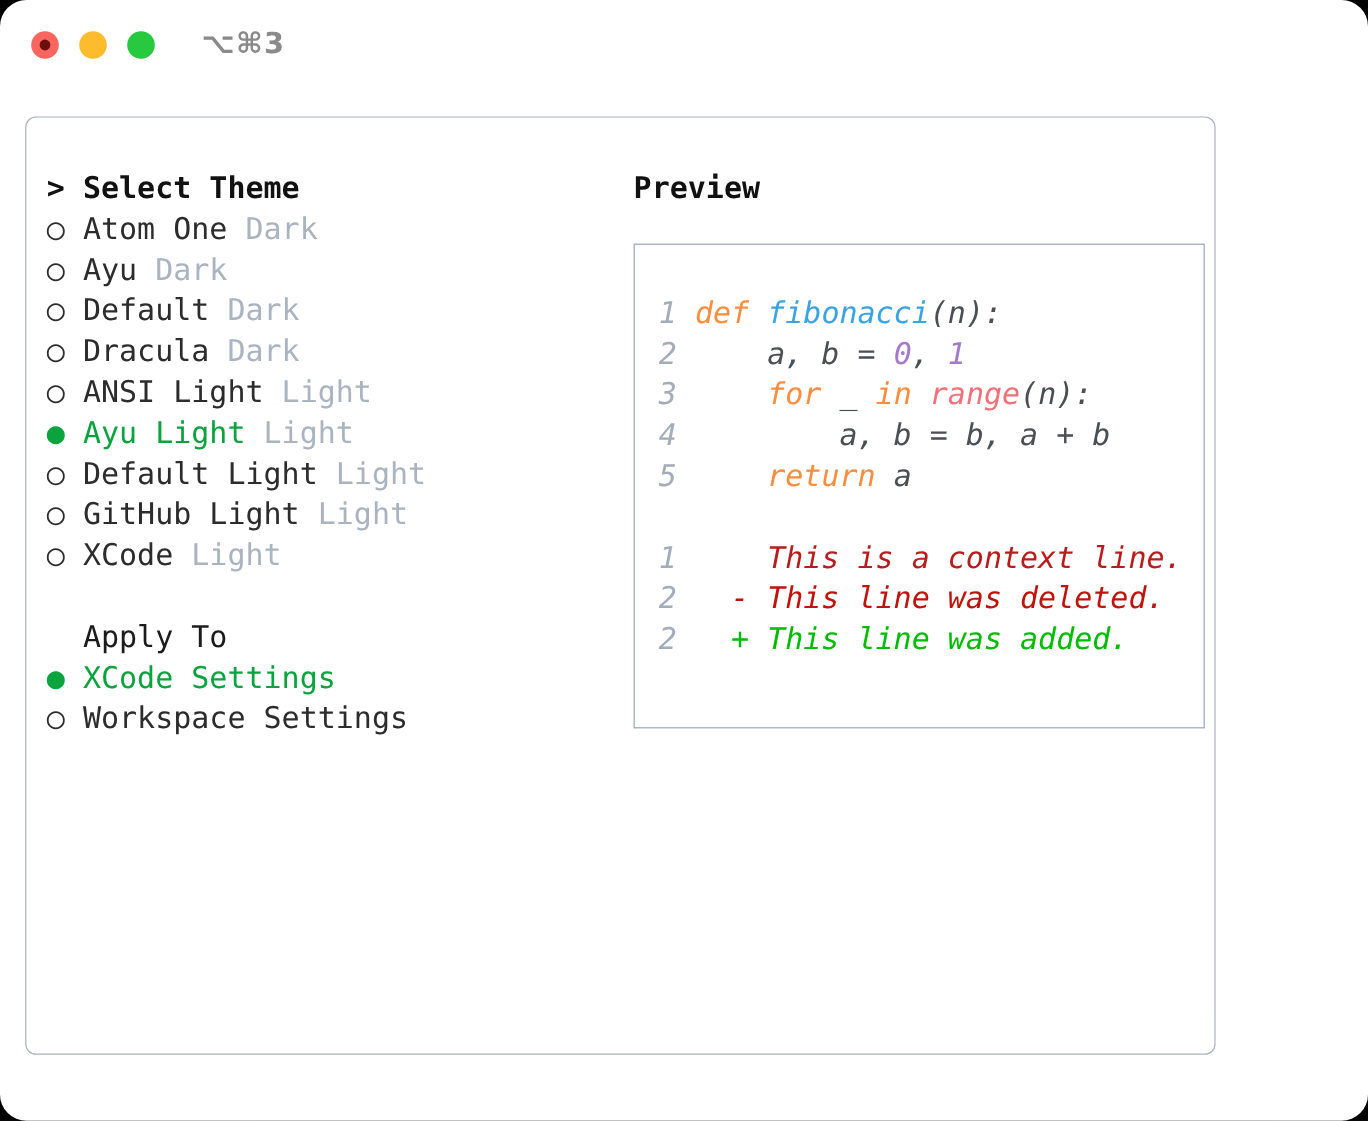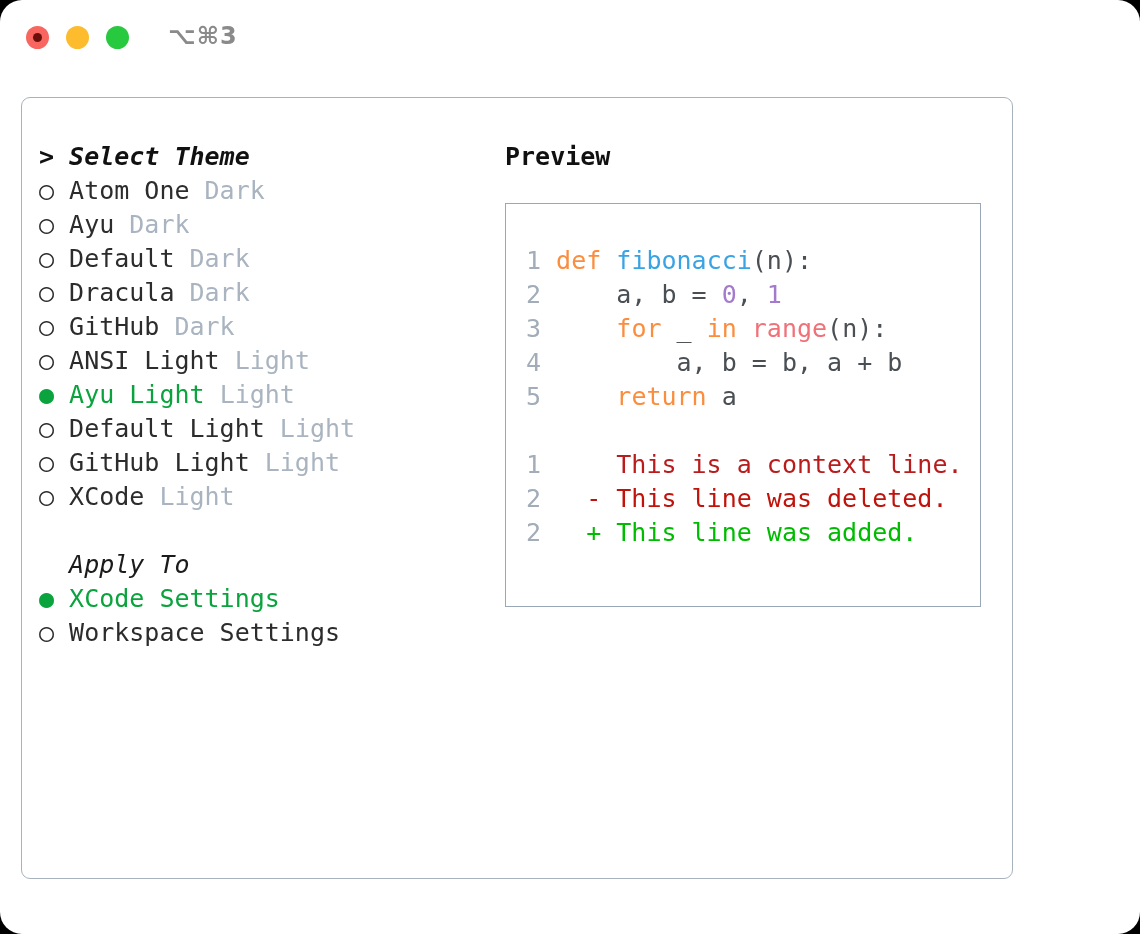--- a/index.html
+++ b/index.html
@@ -103,21 +103,20 @@
     width: 460px;
   }
 
   .section-head {
     font-size: 25px;
     font-weight: bold;
     color: #111111;
     white-space: pre;
     line-height: 34px;
     height: 34px;
-    font-style: italic;
   }
   .section-head.unfocused {
     font-weight: normal;
     color: #1b1b1b;
   }
 
   .opt-row {
     height: 34px;
     line-height: 34px;
     font-size: 25px;
@@ -139,40 +138,41 @@
     line-height: 34px;
     color: #a9b4c0;
     width: 420px;
     white-space: pre-wrap;
     word-break: break-word;
   }
 
   
   .right-col {
     position: absolute;
-    left: 483px;
+    left: 506px;
     top: 42px;
     width: 500px;
   }
   .preview-title {
     font-size: 25px;
     font-weight: bold;
     color: #111111;
     line-height: 34px;
     white-space: pre;
   }
   .preview-box {
     position: absolute;
     left: 0px;
     top: 63px;
     width: 476px;
     height: 404px;
     border: 1.6px solid #9aa7b4;
     box-sizing: border-box;
     background: #ffffff;
+    font-style: italic;
   }
   .code {
     position: absolute;
     left: 20px;
     top: 40px;
     font-size: 25px;
     line-height: 34px;
     white-space: pre;
   }
   .code .ln {
@@ -207,21 +207,20 @@
 
       <div class="left-col">
 
         <div class="section-head">&gt; Select Theme</div>
 
         <div id="theme-list">
             <div class="opt-row"><span class="bullet">○</span><span> Atom One </span><span class="tag">Dark</span></div>
             <div class="opt-row"><span class="bullet">○</span><span> Ayu </span><span class="tag">Dark</span></div>
             <div class="opt-row"><span class="bullet">○</span><span> Default </span><span class="tag">Dark</span></div>
             <div class="opt-row"><span class="bullet">○</span><span> Dracula </span><span class="tag">Dark</span></div>
-            <div class="opt-row"><span class="bullet">○</span><span> GitHub </span><span class="tag">Dark</span></div>
             <div class="opt-row"><span class="bullet">○</span><span> ANSI Light </span><span class="tag">Light</span></div>
             <div class="opt-row selected"><span class="bullet">●</span><span> Ayu Light </span><span class="tag">Light</span></div>
             <div class="opt-row"><span class="bullet">○</span><span> Default Light </span><span class="tag">Light</span></div>
             <div class="opt-row"><span class="bullet">○</span><span> GitHub Light </span><span class="tag">Light</span></div>
             <div class="opt-row"><span class="bullet">○</span><span> XCode </span><span class="tag">Light</span></div>
           </div>
 
         <div class="spacer-row"></div>
 
         <div class="section-head unfocused">  Apply To</div>

